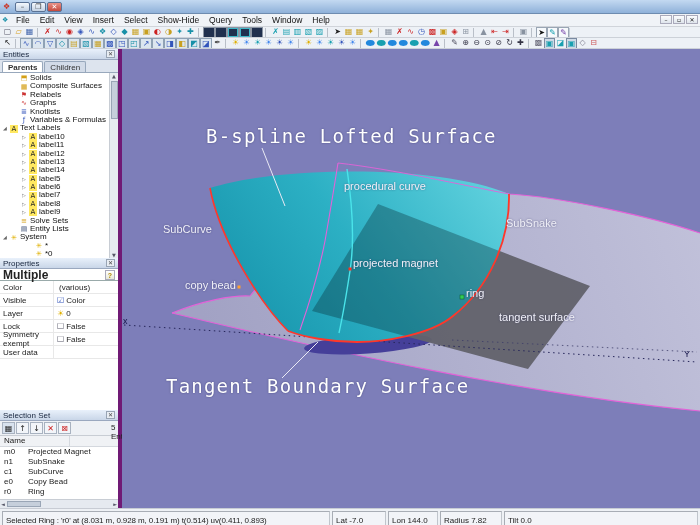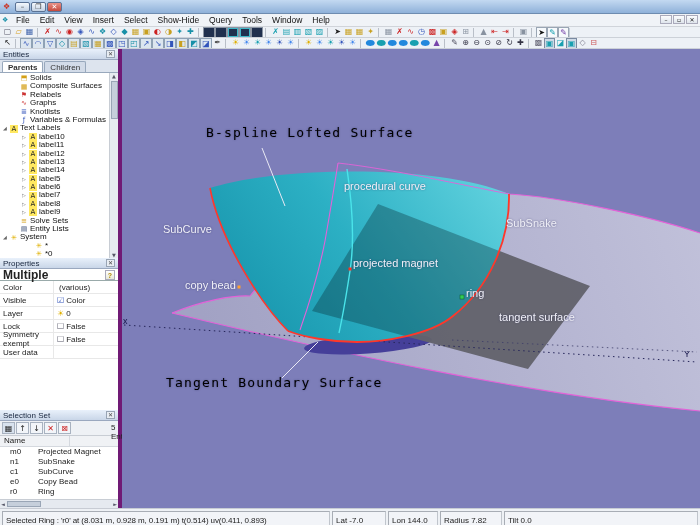--- a/index.html
+++ b/index.html
@@ -67,31 +67,31 @@
   
   #selection { flex:1; background:#fff; }
   .seltools { height:15px; background:#eef1f5; border-bottom:1px solid #c8cdd4; display:flex; align-items:center; padding:0 2px; gap:1px; }
   .stbtn { width:13px; height:12px; border:1px solid #a8b2c0; background:#f2f5f9; font-size:8px; line-height:11px; text-align:center; font-family:"DejaVu Sans",sans-serif; }
   .stbtn.on { background:#d8e2ee; }
   .selcount { font-size:8px; margin-left:3px; }
   .selhdr { height:11px; display:flex; background:#f0f2f5; border-bottom:1px solid #d4d8de; font-size:8px; }
   .selhdr .c1 { width:70px; padding-left:4px; border-right:1px solid #d4d8de; }
   .selhdr .c2 { flex:1; }
   .srow { display:flex; height:10px; line-height:10px; font-size:8px; }
-  .sid { width:38px; padding-left:10px; }
+  .sid { width:28px; padding-left:4px; }
   .snm { flex:1; }
   .hscroll { height:9px; background:#e6eaf0; border-top:1px solid #c8cdd4; display:flex; align-items:center; font-size:5px; color:#556; padding:0 1px; font-family:"DejaVu Sans",sans-serif;}
   .hthumb { width:34px; height:6px; background:#c6cfdb; border:1px solid #9aa6b6; margin:0 2px; }
   .hsp { flex:1; }
 
   
   .viewport { flex:1; position:relative; background:#7d7eb9; overflow:hidden; }
   .viewport svg { position:absolute; left:0; top:0; }
   .vlab { position:absolute; font-size:11px; color:#f0f0f8; white-space:nowrap; text-shadow:0 0 2px rgba(40,40,90,.55); font-family:"Liberation Sans",sans-serif; }
-  .vlab.mono { font-family:"DejaVu Sans Mono",monospace; font-size:13px; letter-spacing:1.2px; color:#000000; }
+  .vlab.mono { font-family:"DejaVu Sans Mono",monospace; font-size:19px; letter-spacing:1.2px; color:#ffffff; }
   .vlab.ax { font-size:9px; color:#15154a; text-shadow:none; }
 
   
   .statusbar { height:17px; background:#eef1f5; border-top:1px solid #c8ccd4; display:flex; align-items:stretch; padding:2px; gap:2px; }
   .scell { border:1px solid #c0c5cc; border-top-color:#a8adb5; border-left-color:#a8adb5; background:#f2f4f8; font-size:8px; display:flex; align-items:center; padding:8px 3px; white-space:nowrap; overflow:hidden; }
   .scell.msg { width:328px; letter-spacing:-0.1px; }
   .scell.lfield { width:152px; }
   .scell.lat { width:54px; } .scell.lon { width:50px; } .scell.rad { width:62px; } .scell.tilt { flex:1; }
 </style>
 </head>

